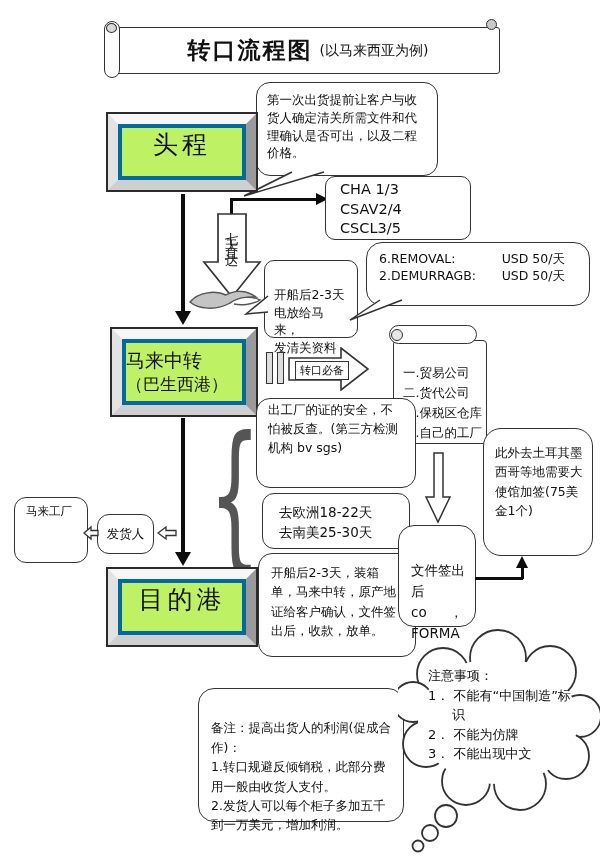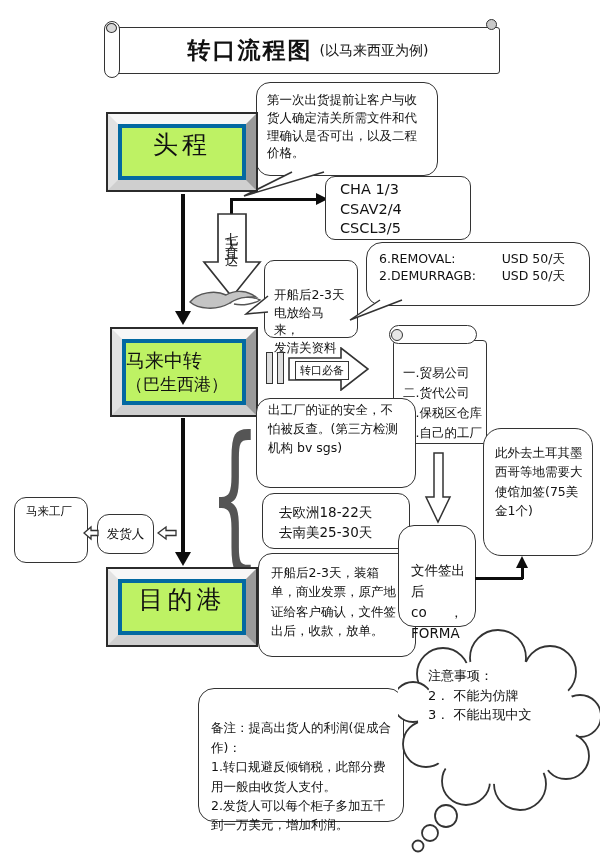--- a/index.html
+++ b/index.html
@@ -145,21 +145,21 @@
   <div class="rbox txt" style="left:256px;top:398px;width:160px;height:90px;border-radius:14px;padding:2px 11px;line-height:1.5;">
     <span>出工厂的证的安全，不怕被反查。(第三方检测机构 bv sgs)</span>
   </div>
 
   <div class="rbox" style="left:262px;top:493px;width:148px;height:56px;border-radius:12px;padding:8px 0 0 16px;font-size:13.5px;line-height:20px;">
     <div>去欧洲18-22天</div>
     <div>去南美25-30天</div>
   </div>
 
   <div class="rbox txt" style="left:258px;top:553px;width:158px;height:104px;border-radius:14px;padding:9px 12px;line-height:1.55;">
-    <span>开船后2-3天，装箱单，商业发票，原产地证给客户确认，文件签出后，收款，放单。</span>
+    <span>开船后2-3天，装箱单，马来中转，原产地证给客户确认，文件签出后，收款，放单。</span>
   </div>
 
   <div class="rbox" style="left:14px;top:497px;width:74px;height:66px;border-radius:12px;padding:6px 0 0 11px;font-size:11.5px;">
     <span>马来工厂</span>
   </div>
   <div class="rbox" style="left:97px;top:514px;width:57px;height:40px;border-radius:12px;display:flex;align-items:center;justify-content:center;font-size:12.5px;">
     <span>发货人</span>
   </div>
   <svg class="abs" style="left:83px;top:524px;" width="16" height="18">
     <polygon points="1,9 8,3 8,6.5 15,6.5 15,11.5 8,11.5 8,15" fill="#fff" stroke="#333" stroke-width="1.3"></polygon>
@@ -212,17 +212,18 @@
     </g>
     <ellipse cx="100" cy="95" rx="80" ry="63" fill="#fff"></ellipse>
     <g fill="#fff" stroke="#333" stroke-width="1.8">
       <circle cx="48" cy="190" r="11"></circle>
       <circle cx="32" cy="207" r="8"></circle>
       <circle cx="20" cy="220" r="5.5"></circle>
     </g>
   </svg>
   <div class="abs" style="left:428px;top:666px;width:152px;font-size:13px;line-height:1.5;">
     <div>注意事项：</div>
+    <div style="padding-left:24px;text-indent:-24px;">1． 不能有“中国制造”标识</div>
     <div style="padding-left:24px;text-indent:-24px;">2． 不能为仿牌</div>
     <div style="padding-left:24px;text-indent:-24px;">3． 不能出现中文</div>
   </div>
 
 </div>
 
 </body></html>

